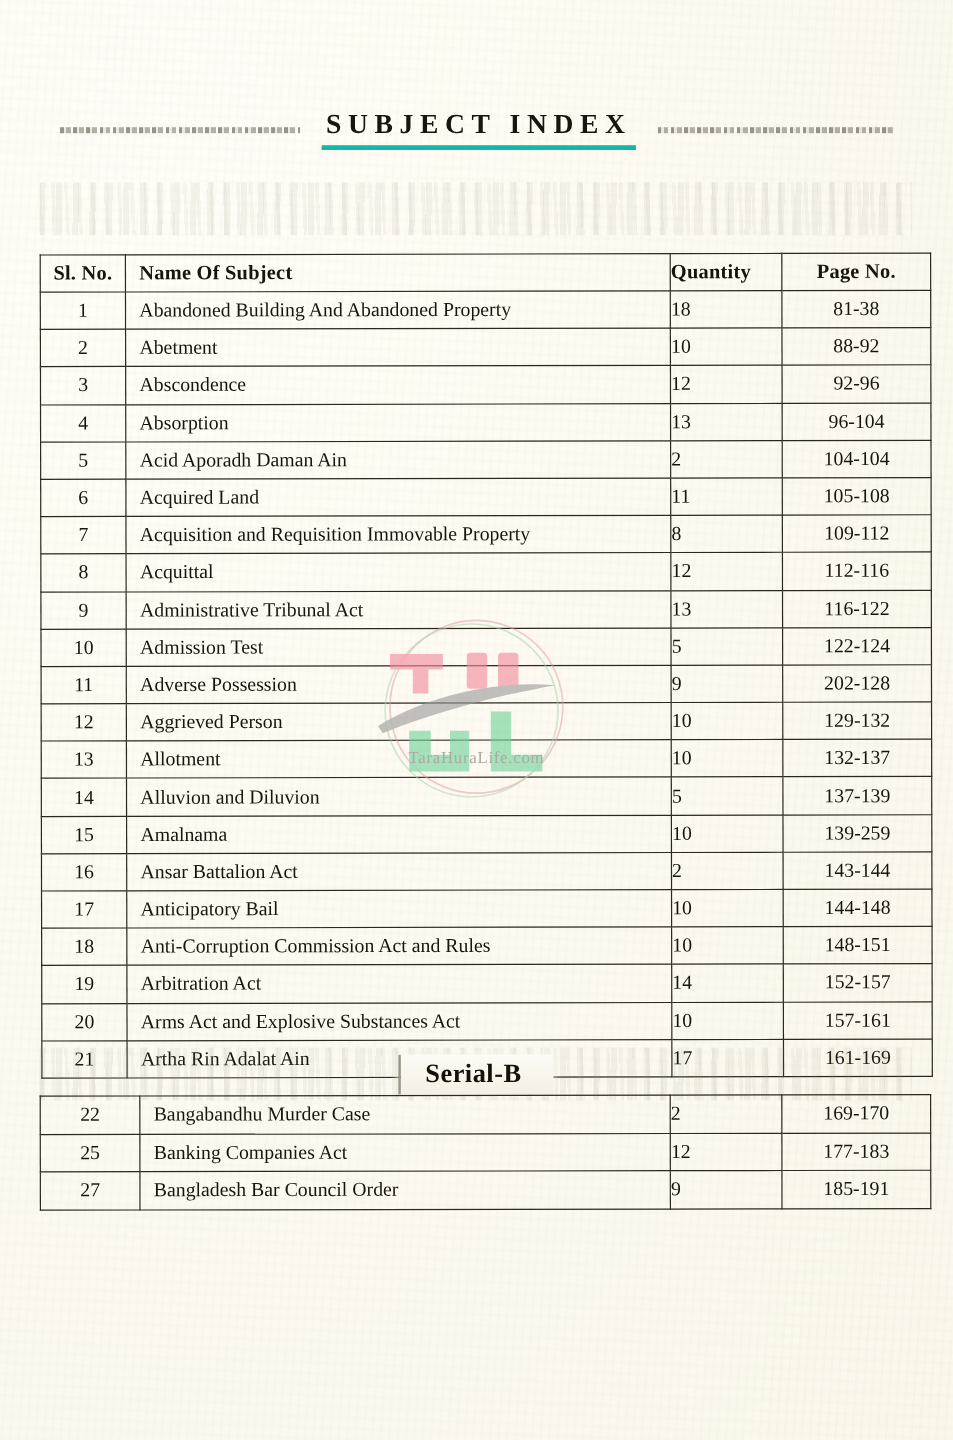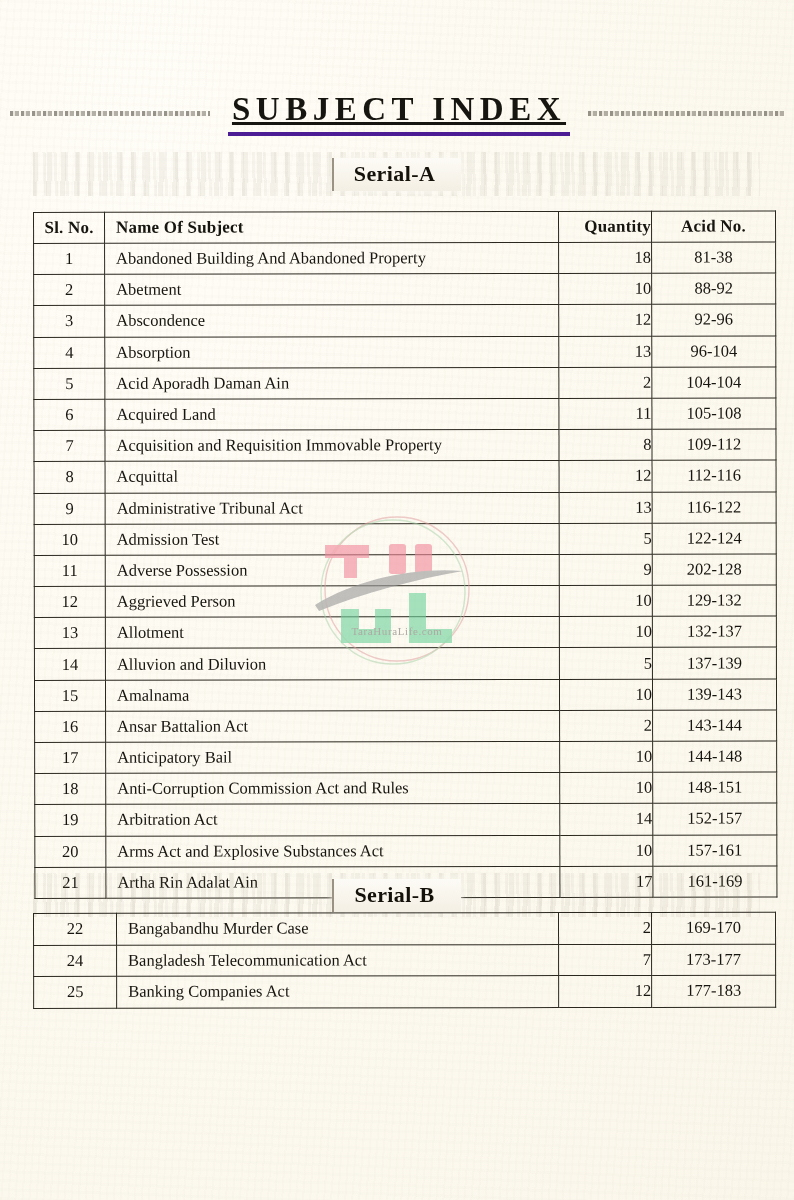--- a/index.html
+++ b/index.html
@@ -53,29 +53,28 @@
       repeating-linear-gradient(90deg,
         rgba(60,55,45,.62) 0 3px,
         rgba(120,112,96,.16) 3px 5px,
         rgba(70,64,52,.48) 5px 9px,
         rgba(255,255,255,0) 9px 11px);
     opacity: .85;
   }
   .title-rule.left  { width: 200px; }
   .title-rule.right { width: 196px; }
   .doc-title {
-    font-size: 33px;
+    font-size: 23px;
     font-weight: bold;
     letter-spacing: 5.5px;
     padding: 0 4px 5px 4px;
-    border-bottom: 4px solid #4c1d95;
+    border-bottom: 4px solid #14b8a6;
     line-height: 1.05;
     white-space: nowrap;
     color: #17150f;
-    text-decoration: underline;
   }
 
   
   .serial-band {
     position: absolute;
     left: 33px;
     width: 727px;
     height: 44px;
     display: flex;
     align-items: center;
@@ -120,21 +119,21 @@
     height: 30px;
     vertical-align: middle;
   }
   .index-table td {
     height: 30.2px;
     font-size: 16.5px;
     vertical-align: middle;
   }
   .c-sl    { width: 70px;  text-align: center; }
   .c-name  { width: 442px; text-align: left; padding-left: 11px !important; }
-  .c-qty   { width: 92px;  text-align: right; }
+  .c-qty   { width: 92px;  text-align: left; }
   .c-page  { width: 123px; text-align: center; }
 
   .tbl-a { top: 212px; left: 33px; }
   .tbl-b { top: 913px; left: 33px; }
   .tbl-b .c-sl   { width: 82px; }
   .tbl-b .c-name { width: 430px; }
   .tbl-b td      { height: 30.6px; margin-top: 40px; }
 
   
   .tbl-a { transform: rotate(-0.12deg); transform-origin: left top; }
@@ -150,50 +149,49 @@
     pointer-events: none;
     opacity: .72;
   }
   .watermark svg { width: 100%; height: 100%; display: block; }
   .wm-text {
     position: absolute;
     left: 0;
     top: 128px;
     width: 200px;
     text-align: center;
-    font-size: 11px;
+    font-size: 14px;
     letter-spacing: .6px;
     color: #8e8b86;
     font-family: "Liberation Serif", serif;
   }
 </style>
 </head>
 <body>
 
 <div class="paper"></div>
 <div class="paper-grain"></div>
 
 <div class="title-row">
   <div class="title-rule left"></div>
   <div class="doc-title">SUBJECT INDEX</div>
   <div class="title-rule right"></div>
 </div>
 
 <div class="serial-band" style="top:152px;">
   <div class="band-bg"></div>
-  <div class="serial-chip">Serial-A</div>
 </div>
 
 <table class="index-table tbl-a">
   <thead>
     <tr>
       <th class="c-sl">Sl. No.</th>
       <th class="c-name">Name Of Subject</th>
       <th class="c-qty">Quantity</th>
-      <th class="c-page">Acid No.</th>
+      <th class="c-page">Page No.</th>
     </tr>
   </thead>
   <tbody>
       <tr>
         <td class="c-sl">1</td>
         <td class="c-name">Abandoned Building And Abandoned Property</td>
         <td class="c-qty">18</td>
         <td class="c-page">81-38</td>
       </tr>
       <tr>
@@ -271,21 +269,21 @@
       <tr>
         <td class="c-sl">14</td>
         <td class="c-name">Alluvion and Diluvion</td>
         <td class="c-qty">5</td>
         <td class="c-page">137-139</td>
       </tr>
       <tr>
         <td class="c-sl">15</td>
         <td class="c-name">Amalnama</td>
         <td class="c-qty">10</td>
-        <td class="c-page">139-143</td>
+        <td class="c-page">139-259</td>
       </tr>
       <tr>
         <td class="c-sl">16</td>
         <td class="c-name">Ansar Battalion Act</td>
         <td class="c-qty">2</td>
         <td class="c-page">143-144</td>
       </tr>
       <tr>
         <td class="c-sl">17</td>
         <td class="c-name">Anticipatory Bail</td>
@@ -326,30 +324,30 @@
 
 <table class="index-table tbl-b">
   <tbody>
       <tr>
         <td class="c-sl">22</td>
         <td class="c-name">Bangabandhu Murder Case</td>
         <td class="c-qty">2</td>
         <td class="c-page">169-170</td>
       </tr>
       <tr>
-        <td class="c-sl">24</td>
-        <td class="c-name">Bangladesh Telecommunication Act</td>
-        <td class="c-qty">7</td>
-        <td class="c-page">173-177</td>
-      </tr>
-      <tr>
         <td class="c-sl">25</td>
         <td class="c-name">Banking Companies Act</td>
         <td class="c-qty">12</td>
         <td class="c-page">177-183</td>
+      </tr>
+      <tr>
+        <td class="c-sl">27</td>
+        <td class="c-name">Bangladesh Bar Council Order</td>
+        <td class="c-qty">9</td>
+        <td class="c-page">185-191</td>
       </tr>
     </tbody>
 </table>
 
 <div class="watermark">
   <svg viewBox="0 0 200 190" xmlns="http://www.w3.org/2000/svg">
     <circle cx="100" cy="92" r="72" fill="none" stroke="#e0a2a2" stroke-width="1.4" opacity=".75"></circle>
     <circle cx="96" cy="95" r="72" fill="none" stroke="#a8d2a8" stroke-width="1.4" opacity=".7"></circle>
     <g opacity=".85">
       <path d="M28 48 h44 v13 h-12 v20 h-13 v-20 h-19 z" fill="#f2899a"></path>

